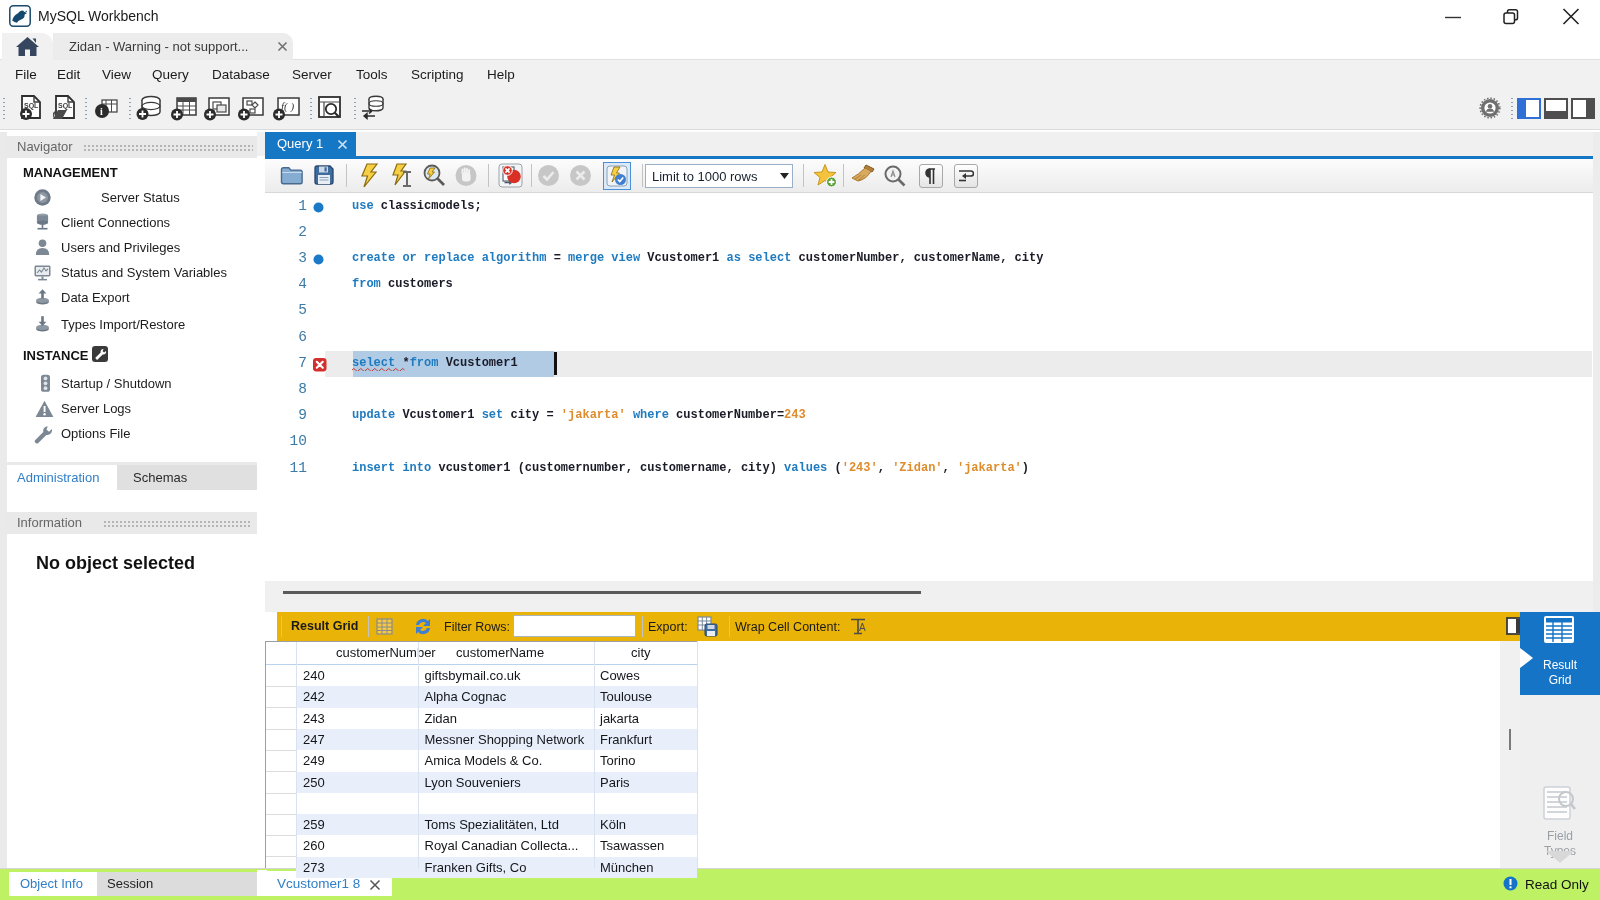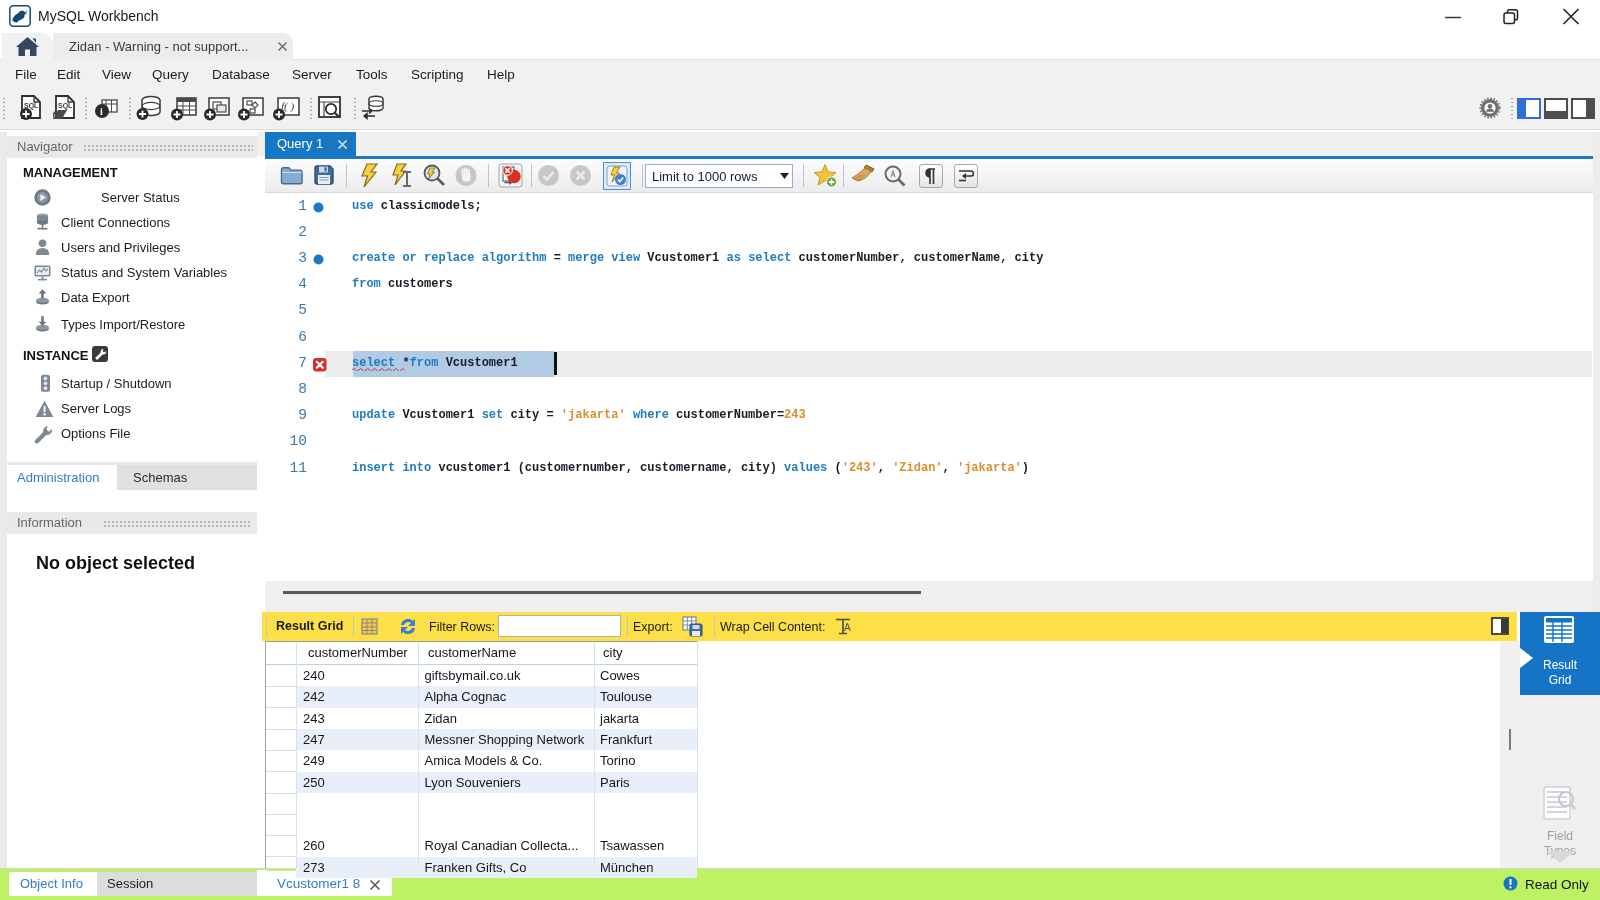--- a/index.html
+++ b/index.html
@@ -35,27 +35,27 @@
   .qtabstrip { position:absolute; left:257px; top:132px; width:1343px; height:24px; background:#f0f0f0; }
   .qtab { position:absolute; left:265px; top:132px; width:91px; height:24px; background:#1677c5; color:#fff; font-size:13px; line-height:24px; padding-left:12px; }
   .blueline { position:absolute; left:265px; top:156px; width:1328px; height:3px; background:#1677c5; }
   .qtoolbar { position:absolute; left:265px; top:159px; width:1328px; height:34px; background:linear-gradient(#fcfcfc,#ececec); border-bottom:1px solid #d8d8d8; }
   .codearea { position:absolute; left:265px; top:193px; width:1328px; height:388px; background:#fff; overflow:hidden; }
   .codeline { position:absolute; left:87px; font-family:"Liberation Mono", monospace; font-weight:bold; font-size:12px; white-space:pre; color:#1b1b28; line-height:26.2px; height:26.2px; }
   .lnum { position:absolute; left:12px; font-family:"Liberation Mono", monospace; font-size:14.5px; color:#3d7aa6; text-align:right; width:30px; line-height:26.2px; height:26.2px; }
   .kw { color:#1f7bbf; } .str { color:#df8c2d; } .num { color:#df8c2d; }
   .hscrollstrip { position:absolute; left:265px; top:581px; width:1328px; height:31px; background:#f0f0f0; }
   .hthumb { position:absolute; left:283px; top:591px; width:638px; height:3px; background:#5a5a5a; }
-  .restoolbar { position:absolute; left:262px; top:612px; width:1255px; height:29px; background:#fde047; }
+  .restoolbar { position:absolute; left:277px; top:612px; width:1255px; height:29px; background:#eab308; }
   .gridarea { position:absolute; left:265px; top:641px; width:1255px; height:227px; background:#ffffff; }
   .rightbar { position:absolute; left:1520px; top:612px; width:80px; height:256px; background:#efefef; }
   .rgbtn { position:absolute; left:1520px; top:612px; width:80px; height:83px; background:#1674c6; }
   .fe-btn { position:absolute; left:1588px; top:703px; width:80px; height:80px; }
   .ft-btn { position:absolute; left:1520px; top:785px; width:80px; height:83px; }
-  .ghead { position:absolute; top:4px; font-size:13px; color:#14161a; }
+  .ghead { position:absolute; top:4px; font-size:13px; color:#14161a;margin-left:28px; }
   .grow { position:absolute; left:31px; width:401px; height:21.3px; font-size:13px; color:#14161a; }
   .grow span { position:absolute; top:3px; left:7px; }
   .grow .c2 { left:128.5px; } .grow .c3 { left:304px; }
   .gline { position:absolute; left:0; width:31px; height:1px; background:#dcdcdc; }
   .gcol { position:absolute; top:0; width:1px; height:227px; background:#d9e2f0; }
 </style>
 </head>
 <body>
 <div class="titlebar">
   <div class="apptitle">MySQL Workbench</div>
@@ -520,20 +520,25 @@
   <div class="grow" style="top:109.2px; background:#fff;">
       <span>249</span>
       <span class="c2">Amica Models &amp; Co.</span>
       <span class="c3">Torino</span>
     </div>
   <div class="grow" style="top:130.5px; background:#e8effb;">
       <span>250</span>
       <span class="c2">Lyon Souveniers</span>
       <span class="c3">Paris</span>
     </div>
+  <div class="grow" style="top:173.1px; background:#e8effb;">
+      <span>259</span>
+      <span class="c2">Toms Spezialitäten, Ltd</span>
+      <span class="c3">Köln</span>
+    </div>
   <div class="grow" style="top:194.4px; background:#fff;">
       <span>260</span>
       <span class="c2">Royal Canadian Collecta...</span>
       <span class="c3">Tsawassen</span>
     </div>
   <div class="grow" style="top:215.7px; background:#e8effb;">
       <span>273</span>
       <span class="c2">Franken Gifts, Co</span>
       <span class="c3">München</span>
     </div>

